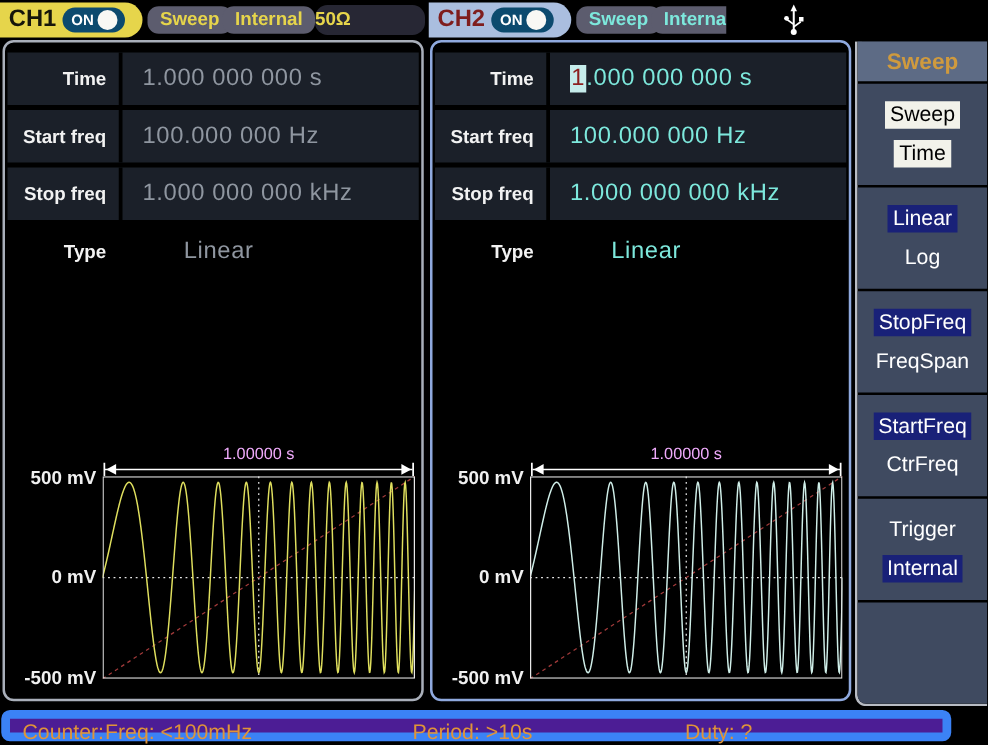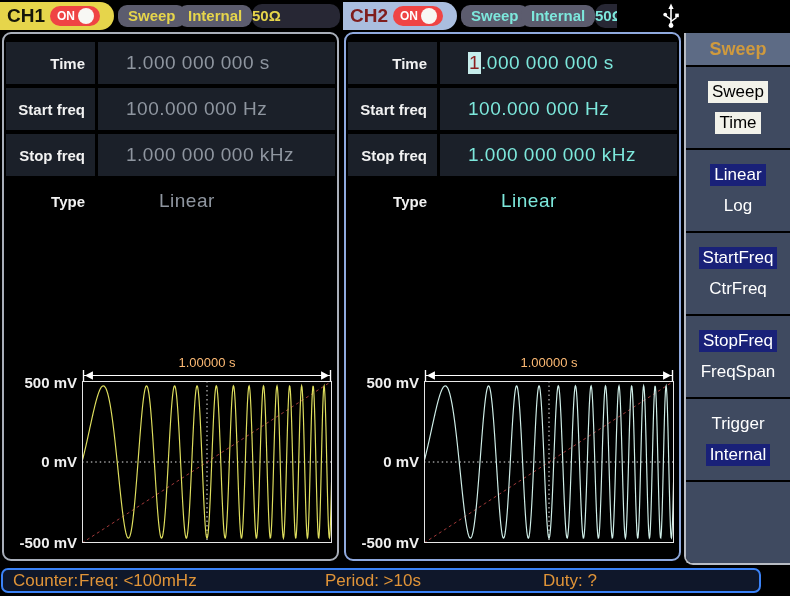--- a/index.html
+++ b/index.html
@@ -1,31 +1,31 @@
 <!DOCTYPE html>
 <html><head>
 <meta charset="utf-8">
 <style>
   html,body{margin:0;padding:0;background:#000;}
   #screen{position:relative;width:790px;height:596px;background:#000;overflow:hidden;
           font-family:"Liberation Sans",sans-serif;-webkit-font-smoothing:antialiased;}
 
   
-  .topbar{position:absolute;top:0;left:0;width:688px;height:32px;background:#000;padding-left:36px;}
+  .topbar{position:absolute;top:0;left:0;width:688px;height:32px;background:#000;}
   .chhead{position:absolute;top:2px;height:28px;}
   #ch1-head{left:0;width:341px;}
   #ch2-head{left:343px;width:340px;}
   .chseg{position:absolute;left:0;top:0;height:28px;width:114px;border-radius:0 14px 14px 0;
          display:flex;align-items:center;}
   .ch1seg{background:#e6d54b;}
   .ch2seg{background:#aabedf;}
   .chname{font-weight:bold;font-size:19px;padding-left:7px;}
   .ch1seg .chname{color:#15150a;}
   .ch2seg .chname{color:#7f1d1d;}
-  .toggle{margin-left:5px;width:50px;height:20px;background:#ef4444;border-radius:11px;
+  .toggle{margin-left:5px;width:50px;height:20px;background:#0c4a6e;border-radius:11px;
           display:flex;align-items:center;cursor:pointer;}
   .toggle-label{color:#fff;font-size:12px;font-weight:bold;padding-left:7px;}
   .knob{width:16px;height:16px;background:#f8f8f4;border-radius:50%;margin-left:3px;}
   .pill{position:absolute;top:3px;height:22px;border-radius:9px;background:#5c5c6e;
         font-weight:bold;font-size:15px;line-height:22px;padding:0 10px;white-space:nowrap;}
   .pos-mode{left:118px;}
   .pos-src{left:178px;}
   .ohm{position:absolute;top:2px;left:252px;width:88px;height:24px;background:#272734;
        border-radius:10px;font-weight:bold;font-size:15px;line-height:24px;text-align:left;}
   .c1{color:#e6d54b;}
@@ -35,29 +35,29 @@
 
   
   .panel{position:absolute;top:32px;height:529px;background:#000;border-radius:9px;box-sizing:border-box;}
   #ch1-panel{left:2px;width:337px;border:2px solid #a9afba;}
   #ch2-panel{left:344px;width:337px;border:2px solid #8fa9de;}
   .ptable{position:absolute;top:8px;left:2px;right:2px;}
   .prow{display:flex;height:42px;margin-bottom:4px;background:#1b2029;}
   .prow.type{background:transparent;gap:33px;}
   .plabel{width:92px;border-right:3px solid #000;color:#f2f2f2;font-weight:bold;font-size:15px;
           display:flex;align-items:center;justify-content:flex-end;padding-right:10px;box-sizing:border-box;}
-  .pvalue{flex:1;display:flex;align-items:center;padding-left:28px;font-size:19px;letter-spacing:.5px;white-space:pre;}
+  .pvalue{flex:1;display:flex;align-items:center;padding-left:16px;font-size:19px;letter-spacing:.5px;white-space:pre;}
   #ch1-panel .pvalue{color:#8f96a0;}
   #ch2-panel .pvalue{color:#7de8dc;}
   .cursor-char{background:#c6eceb;color:#8c1f1f;padding:0 1px;}
   .cursor-char:empty{display:none;}
 
   
   .wavearea{position:absolute;left:2px;right:5px;bottom:16px;}
-  .wtime{margin-left:76px;text-align:center;color:#fdba74;font-size:13px;height:15px;line-height:15px;}
+  .wtime{margin-left:76px;text-align:center;color:#f0abfc;font-size:13px;height:15px;line-height:15px;}
   .warrow{margin-left:76px;display:block;width:calc(100% - 76px);height:11px;}
   .wbody{display:flex;}
   .ylabels{width:76px;position:relative;}
   .ylab{position:absolute;right:5px;color:#f0f0f0;font-size:15px;white-space:nowrap;font-weight:bold;}
   .ylab.top{top:-7px;}
   .ylab.mid{top:50%;margin-top:-9px;}
   .ylab.bot{bottom:-8px;}
   .wplot{flex:1;height:162px;display:block;}
 
   
@@ -66,22 +66,22 @@
            box-sizing:border-box;display:flex;flex-direction:column;gap:2px;overflow:hidden;}
   .sb-header{height:32px;flex:none;background:#5d6b85;color:#cf9a3e;font-weight:bold;font-size:18px;
              display:flex;align-items:center;justify-content:center;}
   .sb-section{flex:1;background:#3f4a60;display:flex;flex-direction:column;align-items:center;
               justify-content:center;gap:9px;}
   .sb-item{font-size:17px;color:#fff;padding:1px 4px;cursor:pointer;}
   .hlw{background:#f2f2ea;color:#000;}
   .hln{background:#192178;}
 
   
-  .statusbar{position:absolute;left:1px;top:568px;width:760px;height:25px;background:#0f172a;
-             border:2px solid #3b82f6;border-radius:7px;box-sizing:border-box;}
+  .statusbar{position:absolute;left:1px;top:568px;width:760px;height:25px;background:#4c1d95;
+             border:7px solid #3b82f6;border-radius:7px;box-sizing:border-box;}
   .statusbar span{position:absolute;top:1px;color:#e09438;font-size:17px;white-space:nowrap;}
   .s-counter{left:10px;}
   .s-freq{left:60px;margin-left:16px;}
   .s-period{left:322px;}
   .s-duty{left:540px;text-align:right;}
 </style>
 </head>
 <body>
 
 <div id="screen">
@@ -223,26 +223,26 @@
     <div class="sb-header">Sweep</div>
     <div class="sb-section">
       <span class="sb-item hlw">Sweep</span>
       <span class="sb-item hlw">Time</span>
     </div>
     <div class="sb-section">
       <span class="sb-item hln">Linear</span>
       <span class="sb-item">Log</span>
     </div>
     <div class="sb-section">
+      <span class="sb-item hln">StopFreq</span>
+      <span class="sb-item">FreqSpan</span>
+    </div>
+    <div class="sb-section">
       <span class="sb-item hln">StartFreq</span>
       <span class="sb-item">CtrFreq</span>
-    </div>
-    <div class="sb-section">
-      <span class="sb-item hln">StopFreq</span>
-      <span class="sb-item">FreqSpan</span>
     </div>
     <div class="sb-section">
       <span class="sb-item">Trigger</span>
       <span class="sb-item hln">Internal</span>
     </div>
     <div class="sb-section"></div>
   </div>
 
   <div class="statusbar">
     <span class="s-counter">Counter:</span>

